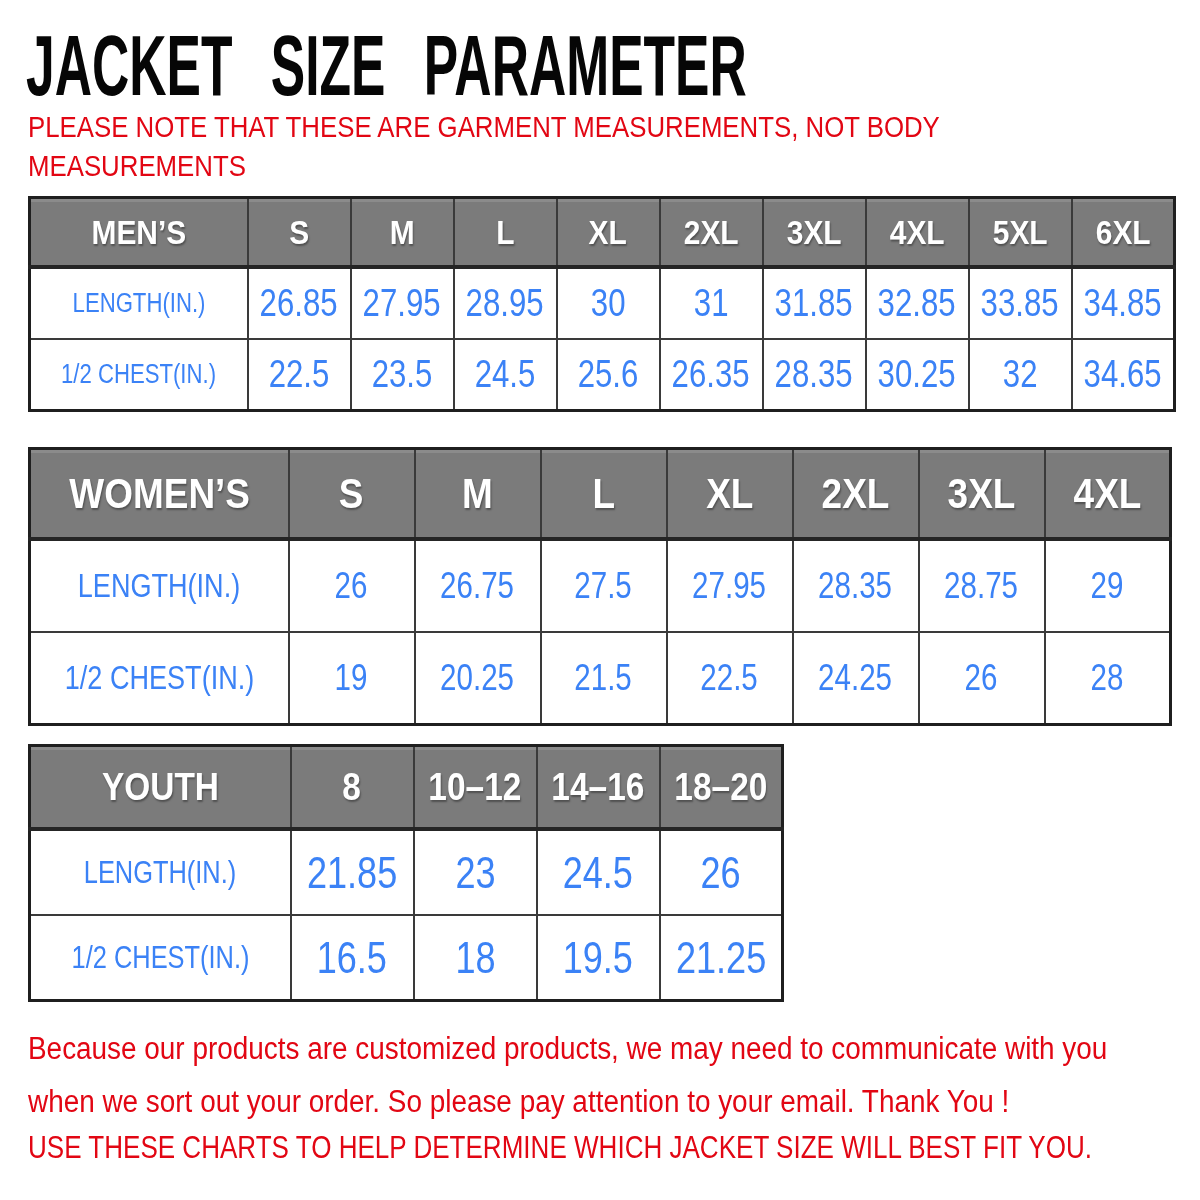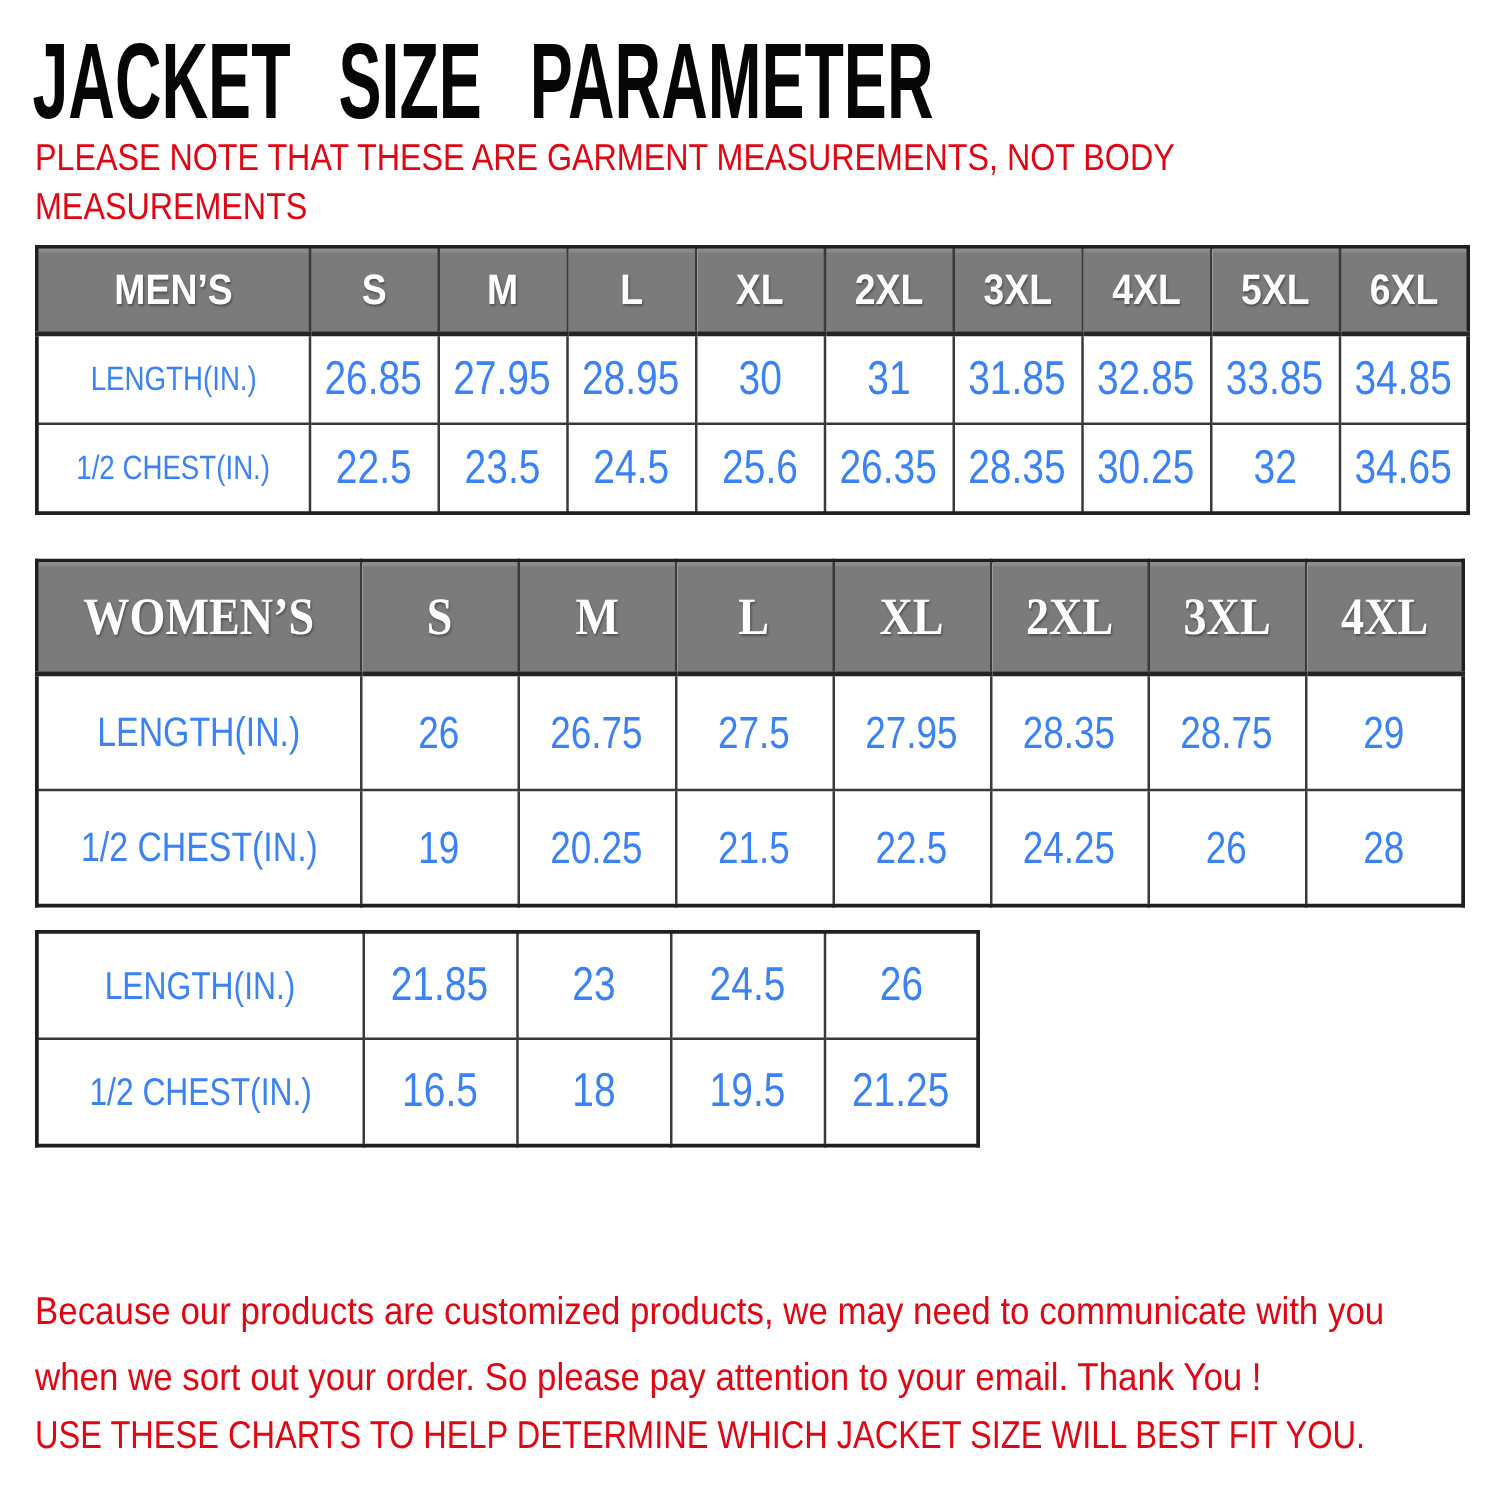--- a/index.html
+++ b/index.html
@@ -42,30 +42,30 @@
   #mens col.c0{width:218px;}
   #mens col.c{width:103px;}
   #mens th{height:66px;font-size:34px;}
   #mens td{height:69px;font-size:38px;}
   #mens td.lbl{font-size:27px;}
 
   
   #womens{left:28px;top:447px;}
   #womens col.c0{width:259px;}
   #womens col.c{width:126px;}
-  #womens th{height:87px;font-size:42px;font-family:Liberation Serif, serif;}
+  #womens th{height:87px;font-size:42px;}
   #womens td{height:90px;font-size:36px;}
   #womens td.lbl{font-size:33px;}
 
   
   #youth{left:28px;top:744px;}
   #youth col.c0{width:261px;}
   #youth col.c{width:123px;}
   #youth th{height:80px;font-size:38px;}
-  #youth td{height:83px;font-size:38px;}
+  #youth td{height:83px;font-size:44px;}
   #youth td.lbl{font-size:31px;}
 
   
   #para{
     left:28px;top:1022px;
     color:#e20613;font-size:31px;line-height:53px;font-weight:400;
     transform:scaleX(0.90);transform-origin:left top;white-space:nowrap;
   }
   #useline{
     left:28px;top:1128px;
@@ -188,20 +188,27 @@
 <div id="youth" class="tbl abs">
   <table>
     <colgroup>
         <col class="c0">
         <col class="c">
         <col class="c">
         <col class="c">
         <col class="c">
       </colgroup>
     <tbody>
+        <tr>
+      <th><span class="cxh">YOUTH</span></th>
+      <th><span class="cxh">8</span></th>
+      <th><span class="cxh">10–12</span></th>
+      <th><span class="cxh">14–16</span></th>
+      <th><span class="cxh">18–20</span></th>
+    </tr>
     <tr>
       <td class="lbl"><span class="cx">LENGTH(IN.)</span></td>
       <td><span class="cx">21.85</span></td>
       <td><span class="cx">23</span></td>
       <td><span class="cx">24.5</span></td>
       <td><span class="cx">26</span></td>
     </tr>
     <tr>
       <td class="lbl"><span class="cx">1/2 CHEST(IN.)</span></td>
       <td><span class="cx">16.5</span></td>

